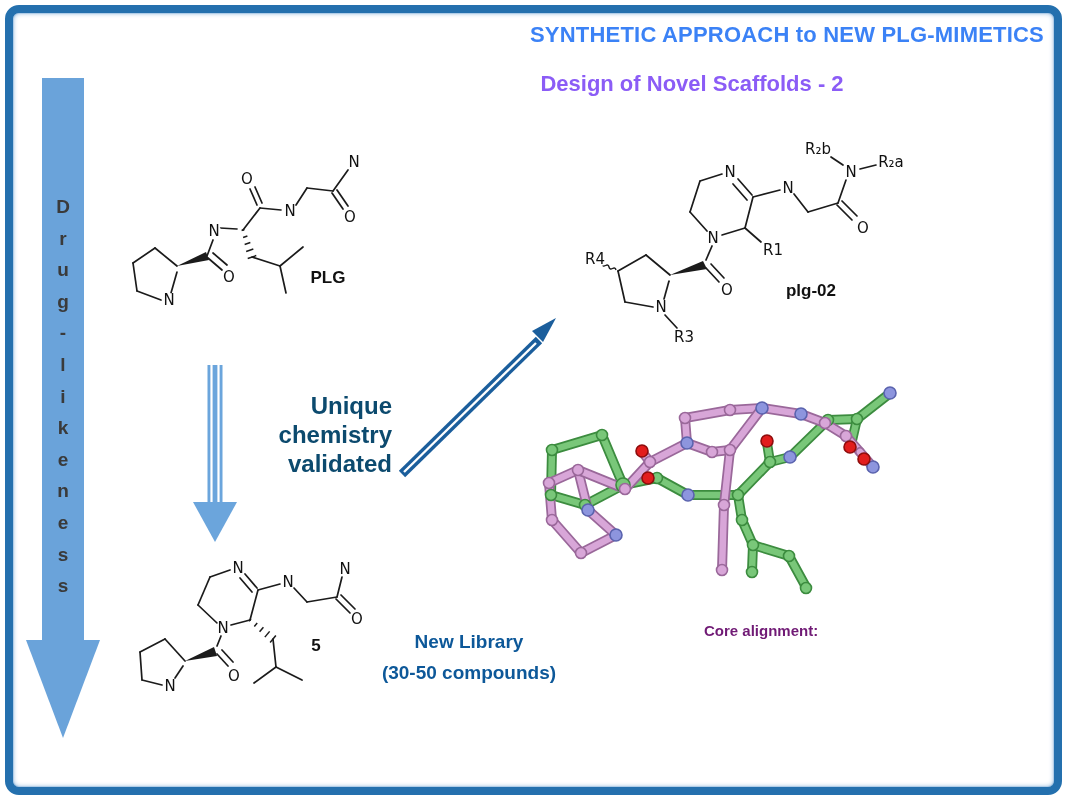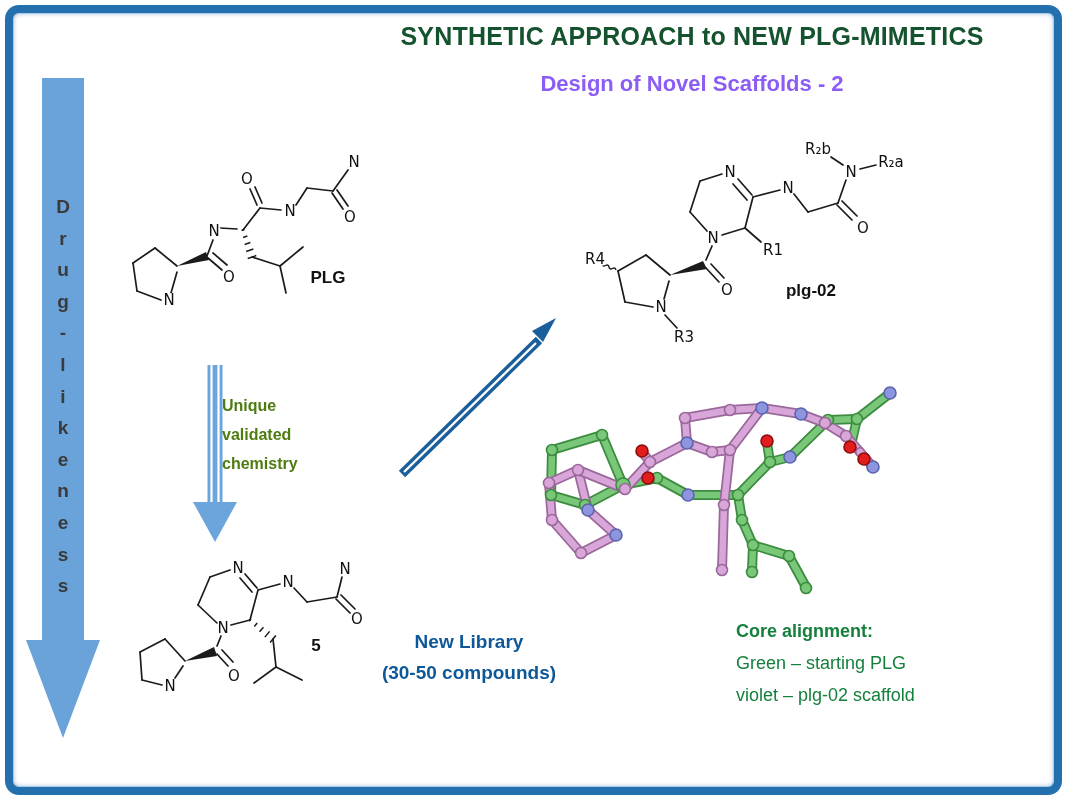--- a/index.html
+++ b/index.html
@@ -1,28 +1,28 @@
 <!DOCTYPE html>
 <html><head>
 <meta charset="utf-8">
 <style>
   html,body{margin:0;padding:0}
   body{width:1067px;height:800px;position:relative;background:#fff;
        font-family:"Liberation Sans",sans-serif;overflow:hidden}
   .frame{position:absolute;inset:5px;border:8px solid #2470ae;border-radius:14px;
          box-shadow:inset 0 0 5px rgba(122,170,215,.95), inset 0 0 0 1px #d4e5f4;}
-  .title{position:absolute;left:340px;top:22px;width:704px;text-align:center;
-         font-weight:bold;font-size:25px;color:#14532d;letter-spacing:.2px}
+  .title{position:absolute;left:340px;top:22px;width:704px;text-align:right;
+         font-weight:bold;font-size:22px;color:#3b82f6;letter-spacing:.2px}
   .subtitle{position:absolute;left:340px;top:71px;width:704px;text-align:center;
          font-weight:bold;font-size:22px;color:#8b5cf6}
-  .uniq{position:absolute;left:222px;top:391px;width:170px;text-align:left;
-         font-weight:bold;font-size:16px;line-height:29px;color:#4d7c0f}
+  .uniq{position:absolute;left:222px;top:391px;width:170px;text-align:right;
+         font-weight:bold;font-size:24px;line-height:29px;color:#0c4a6e}
   .newlib{position:absolute;left:344px;top:626px;width:250px;text-align:center;
          font-weight:bold;font-size:19px;line-height:31px;color:#0d5899}
-  .corealign{position:absolute;left:736px;top:615px;font-size:18px;line-height:32px;color:#15803d}
+  .corealign{position:absolute;left:704px;top:615px;font-size:15px;line-height:32px;color:#701a75}
   .corealign .ttl{font-weight:bold}
   .vletters{position:absolute;left:38px;top:191px;width:50px;text-align:center;
          font-weight:bold;font-size:19px;line-height:31.6px;color:#3a3a3a}
   svg.abs{position:absolute;overflow:visible}
 </style>
 </head>
 <body>
 
 <div class="frame"></div>
 
@@ -199,22 +199,22 @@
 
 <svg id="arrow-down" class="abs" style="left:190px;top:363px" width="56" height="182" viewBox="0 0 56 182">
     <rect x="17.5" y="2" width="15" height="137" fill="#6ba5dc"></rect>
     <polygon points="3,139 47,139 25,179" fill="#6ba5dc"></polygon>
     <line x1="21.5" y1="2" x2="21.5" y2="139" stroke="#fff" stroke-width="2.2"></line>
     <line x1="28.5" y1="2" x2="28.5" y2="139" stroke="#fff" stroke-width="2.2"></line>
   </svg>
 
 <div class="uniq">
     <div>Unique</div>
+    <div>chemistry</div>
     <div>validated</div>
-    <div>chemistry</div>
   </div>
 
 <svg id="arrow-diag" class="abs" style="left:390px;top:300px" width="195" height="195" viewBox="0 0 195 195">
     <line x1="12" y1="174" x2="149" y2="40" stroke="#1b5e9c" stroke-width="9"></line>
     <line x1="14" y1="172" x2="146" y2="43" stroke="#fff" stroke-width="2.4"></line>
     <polygon points="166,18 153,42 142,31" fill="#1b5e9c"></polygon>
   </svg>
 
 <svg id="model3d" class="abs" style="left:535px;top:385px" width="450" height="240" viewBox="0 0 450 240">
     <line x1="67" y1="50" x2="17" y2="65" stroke="#3c8c3f" stroke-width="10" stroke-linecap="round"></line>
@@ -350,17 +350,13 @@
     <circle cx="329" cy="74" r="6" fill="#e21d1d" stroke="#8f0d0d" stroke-width="1.6"></circle>
   </svg>
 
 <div class="newlib">
     <div>New Library</div>
     <div>(30-50 compounds)</div>
   </div>
 
 <div class="corealign">
   <div class="ttl">Core alignment:</div>
-  <div>
-      <div>Green – starting PLG</div>
-      <div>violet – plg-02 scaffold</div>
-    </div>
 </div>
 
 </body></html>

